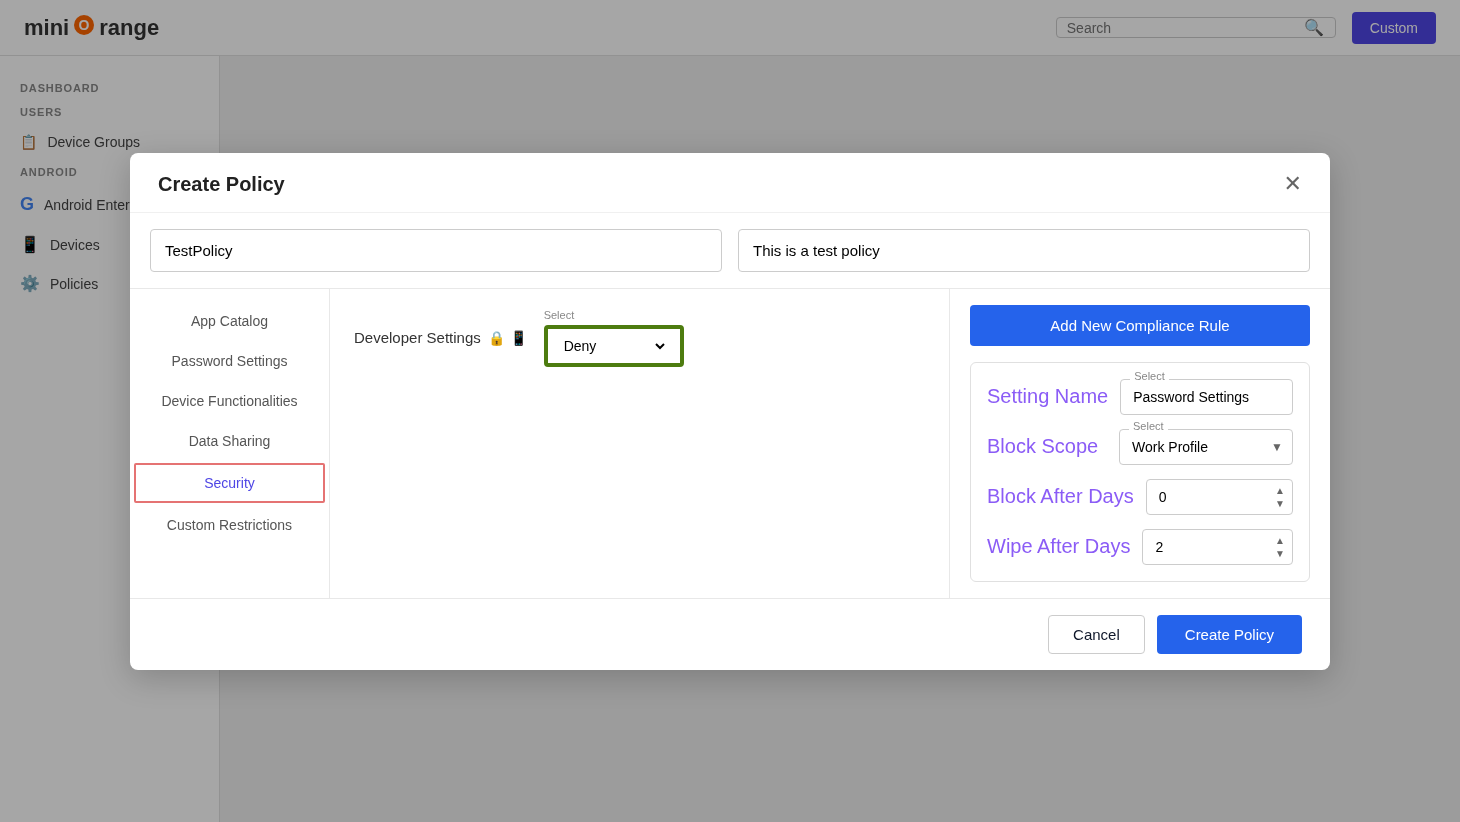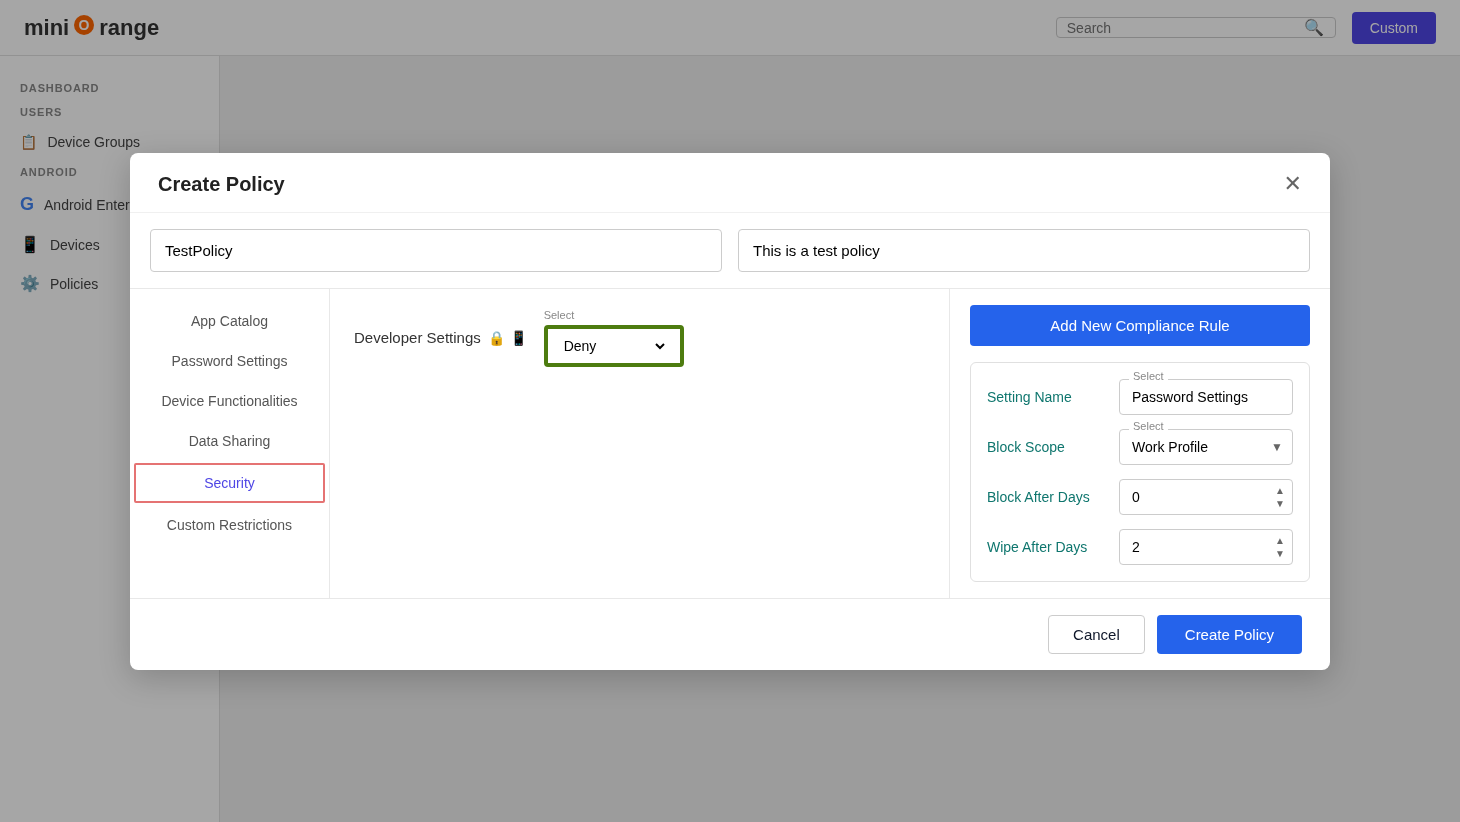--- a/index.html
+++ b/index.html
@@ -289,22 +289,22 @@
       flex-direction: column;
       gap: 14px;
     }
     .form-row {
       display: flex;
       align-items: center;
       justify-content: space-between;
       gap: 12px;
     }
     .form-row-label {
-      font-size: 14px;
-      color: #0f766e;
+      font-size: 20px;
+      color: #8b5cf6;
       font-weight: 500;
       min-width: 120px;
     }
     .form-field-wrap {
       position: relative;
       flex: 1;
     }
     .form-field-floating-label {
       position: absolute;
       top: -9px;

